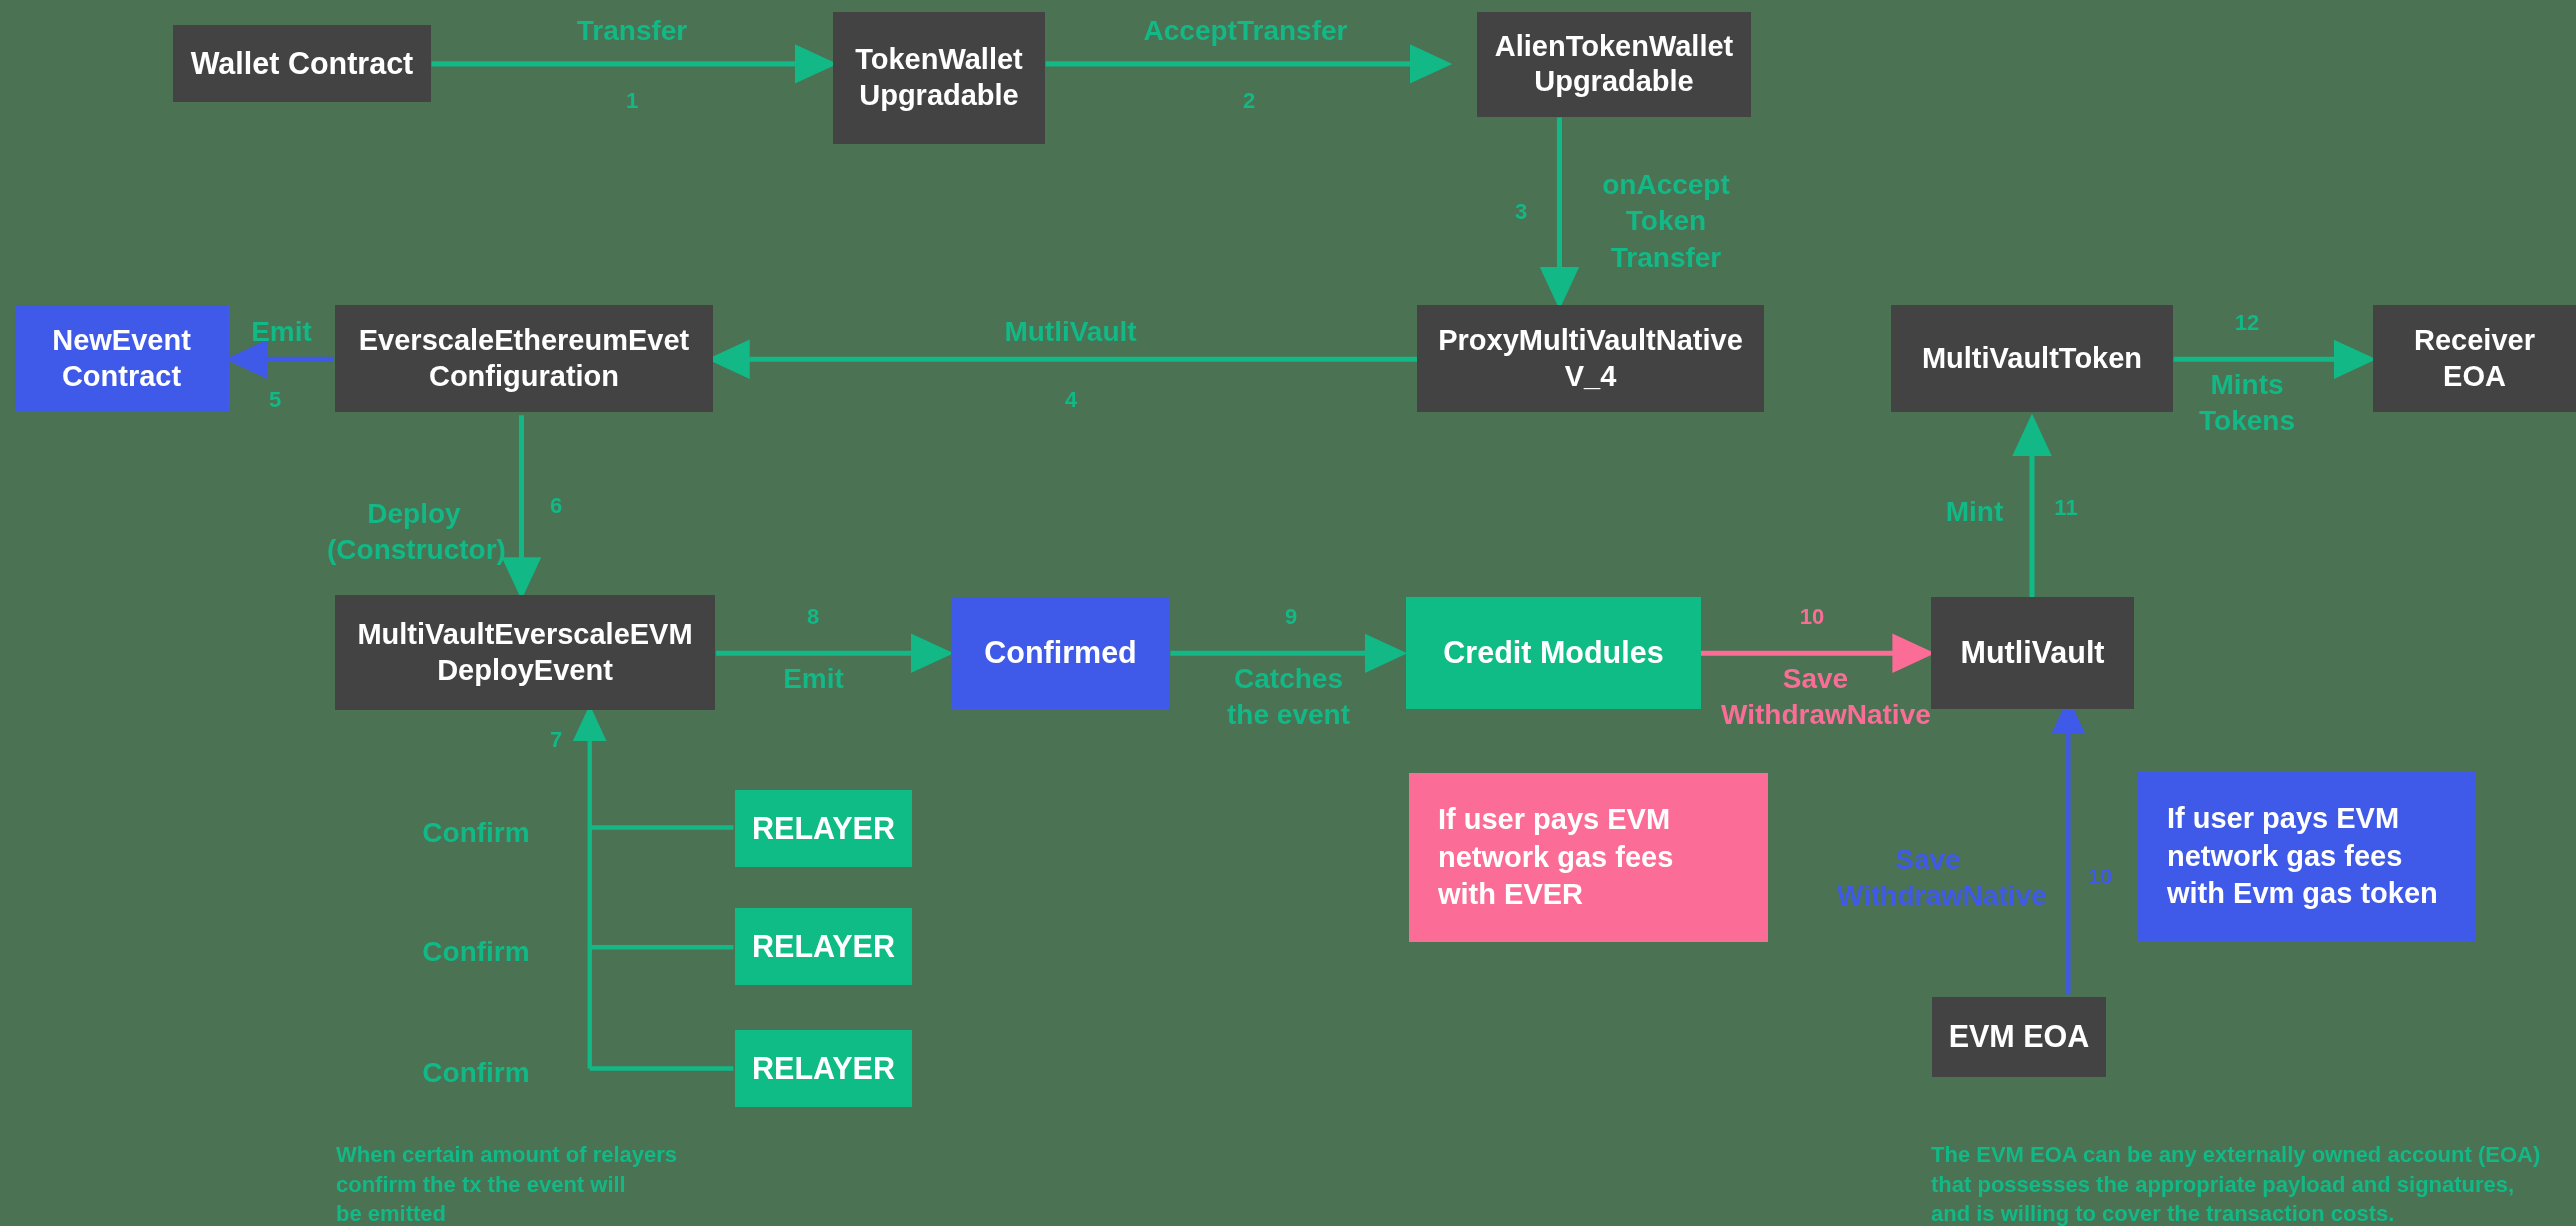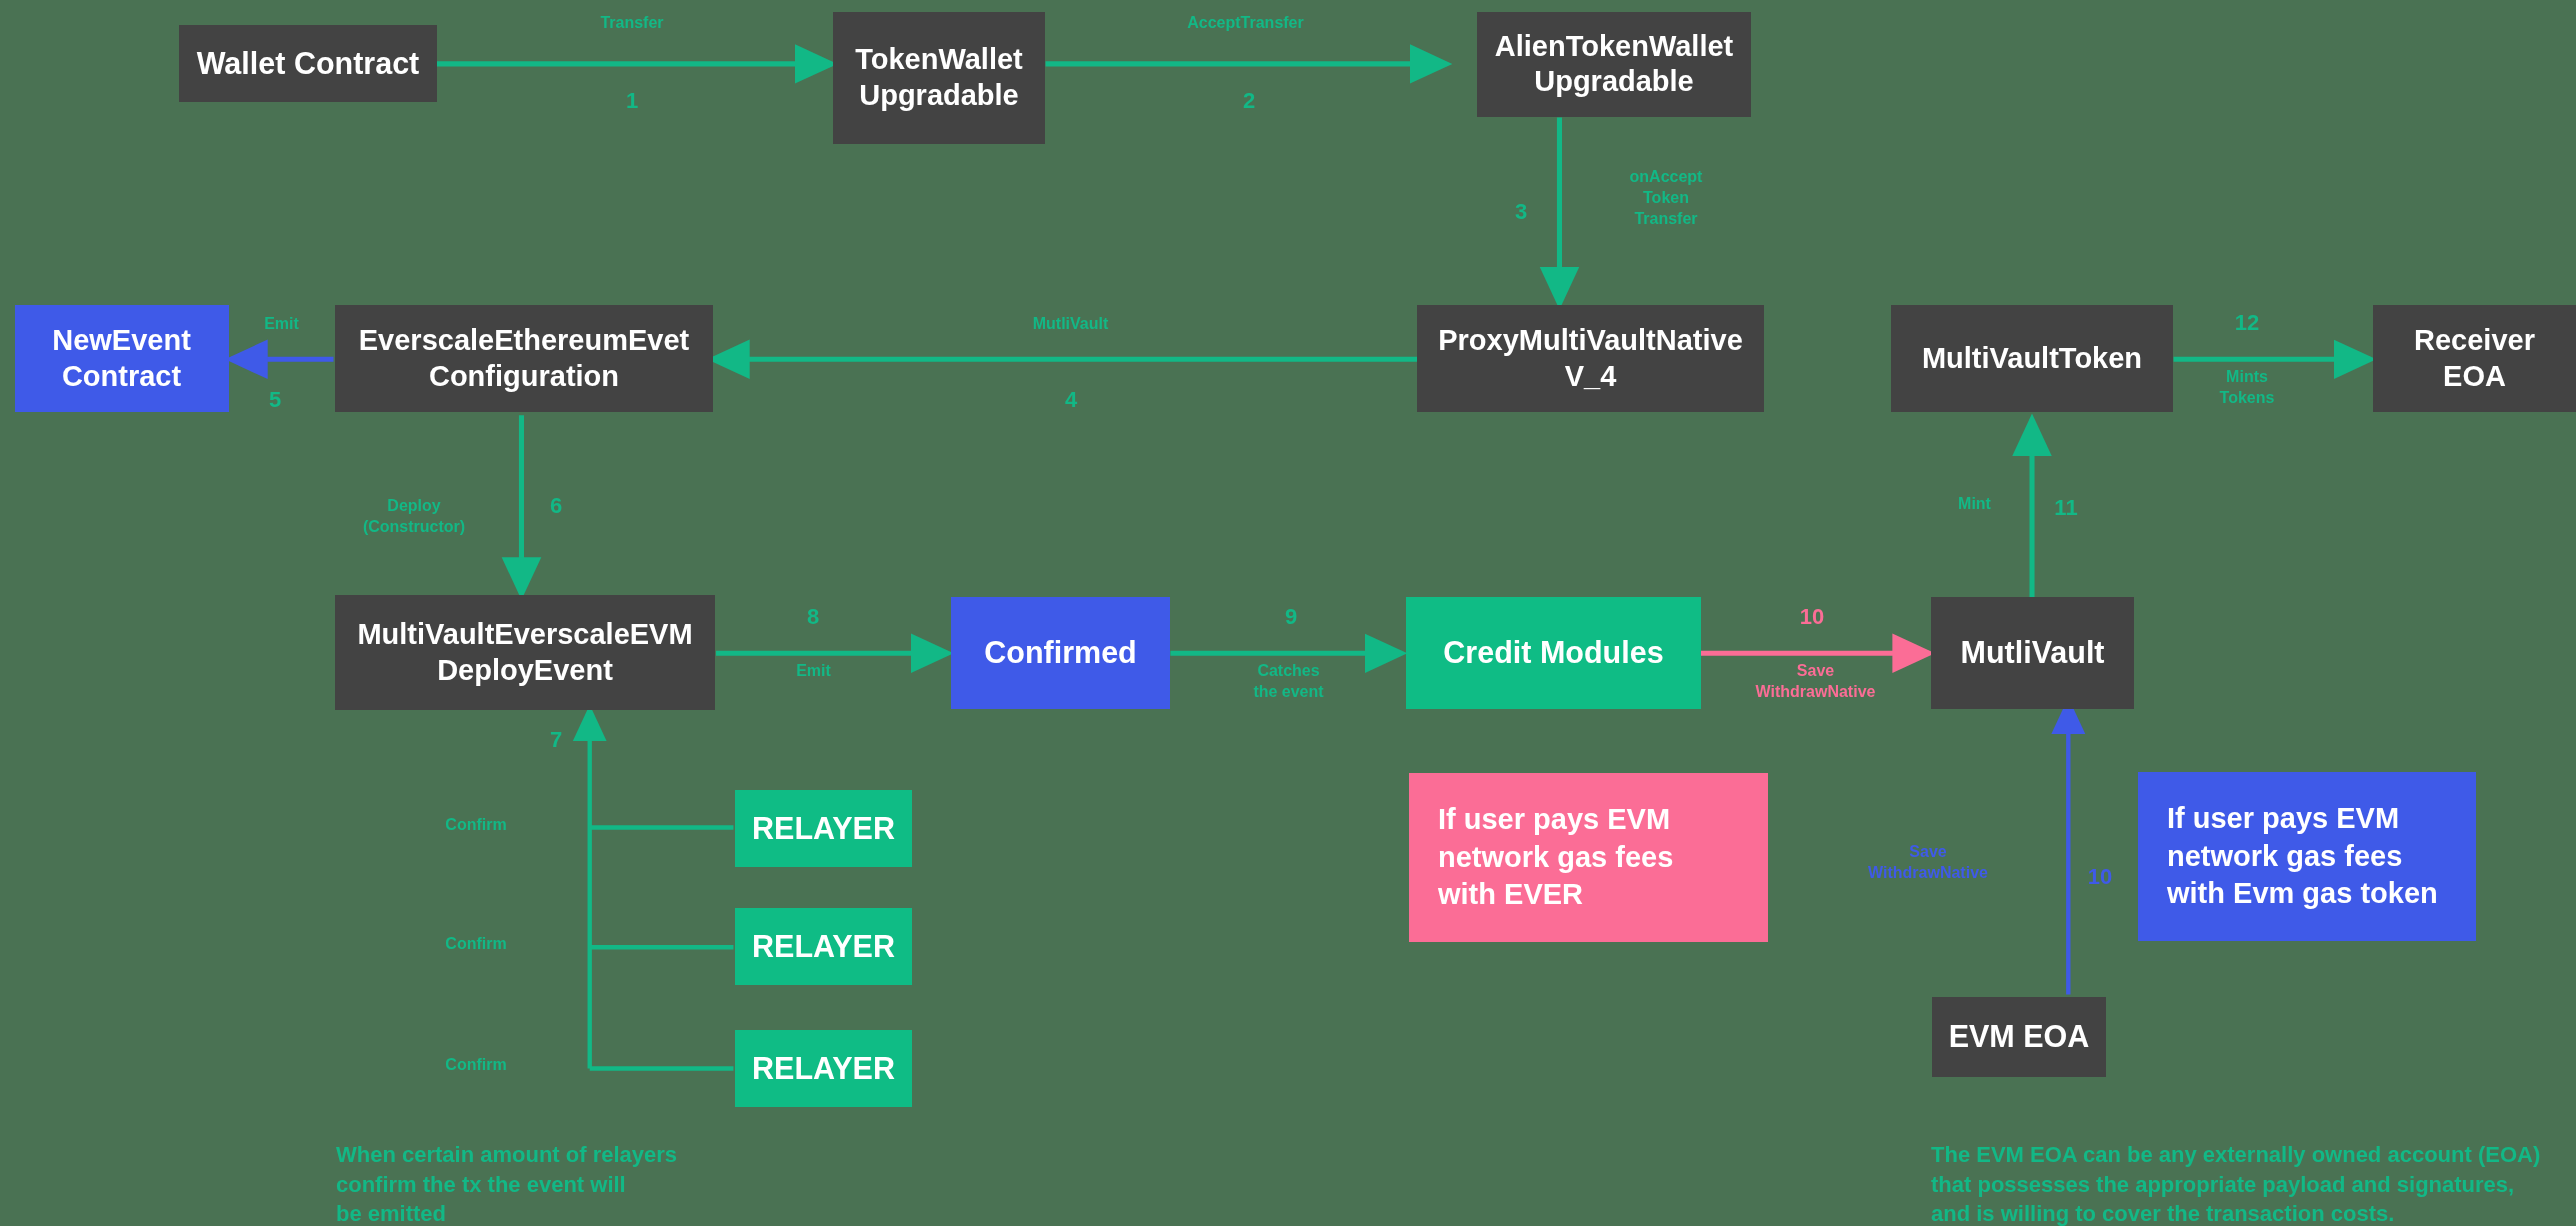--- a/index.html
+++ b/index.html
@@ -41,21 +41,21 @@
     box-sizing:border-box;
     display:flex;align-items:center;
     padding:0 29px;
     white-space:pre-line;
   }
 
   
   .lbl{
     position:absolute;
     font-weight:700;
-    font-size:16px;
+    font-size:28px;
     line-height:1.3;
     text-align:center;
     white-space:pre-line;
     color:#12b886;
   }
   .lbl.num{font-size:22px;}
   .lbl.pinkish{color:#fb6d96;}
   .lbl.bluish{color:#3f5ae8;}
 
   
@@ -113,21 +113,21 @@
 
     <line x1="2342" y1="900" x2="2657" y2="900" stroke="#fb6d96" stroke-width="7" marker-end="url(#ah-pink)"></line>
 
     <line x1="2849" y1="1370" x2="2849" y2="968" stroke="#3f5ae8" stroke-width="6" marker-end="url(#ah-blue)"></line>
 
     <line x1="2799" y1="830" x2="2799" y2="578" stroke="#12b886" stroke-width="7" marker-end="url(#ah-green)"></line>
 
     <line x1="2994" y1="495" x2="3265" y2="495" stroke="#12b886" stroke-width="7" marker-end="url(#ah-green)"></line>
   </svg>
 
-  <div class="node dark n-lg" style="left:173px;top:25.4px;width:258px;height:77px;margin-left:6px;">Wallet Contract</div>
+  <div class="node dark n-lg" style="left:173px;top:25.4px;width:258px;height:77px;">Wallet Contract</div>
 
   <div class="node dark n-md" style="left:833px;top:11.6px;width:212px;height:132px;">TokenWallet
 Upgradable</div>
 
   <div class="node dark n-md" style="left:1449px;top:11.6px;width:274px;height:105px;margin-left:28px;">AlienTokenWallet
 Upgradable</div>
 
   <div class="node dark n-md" style="left:1417px;top:305px;width:347px;height:107px;">ProxyMultiVaultNative
 V_4</div>
 

